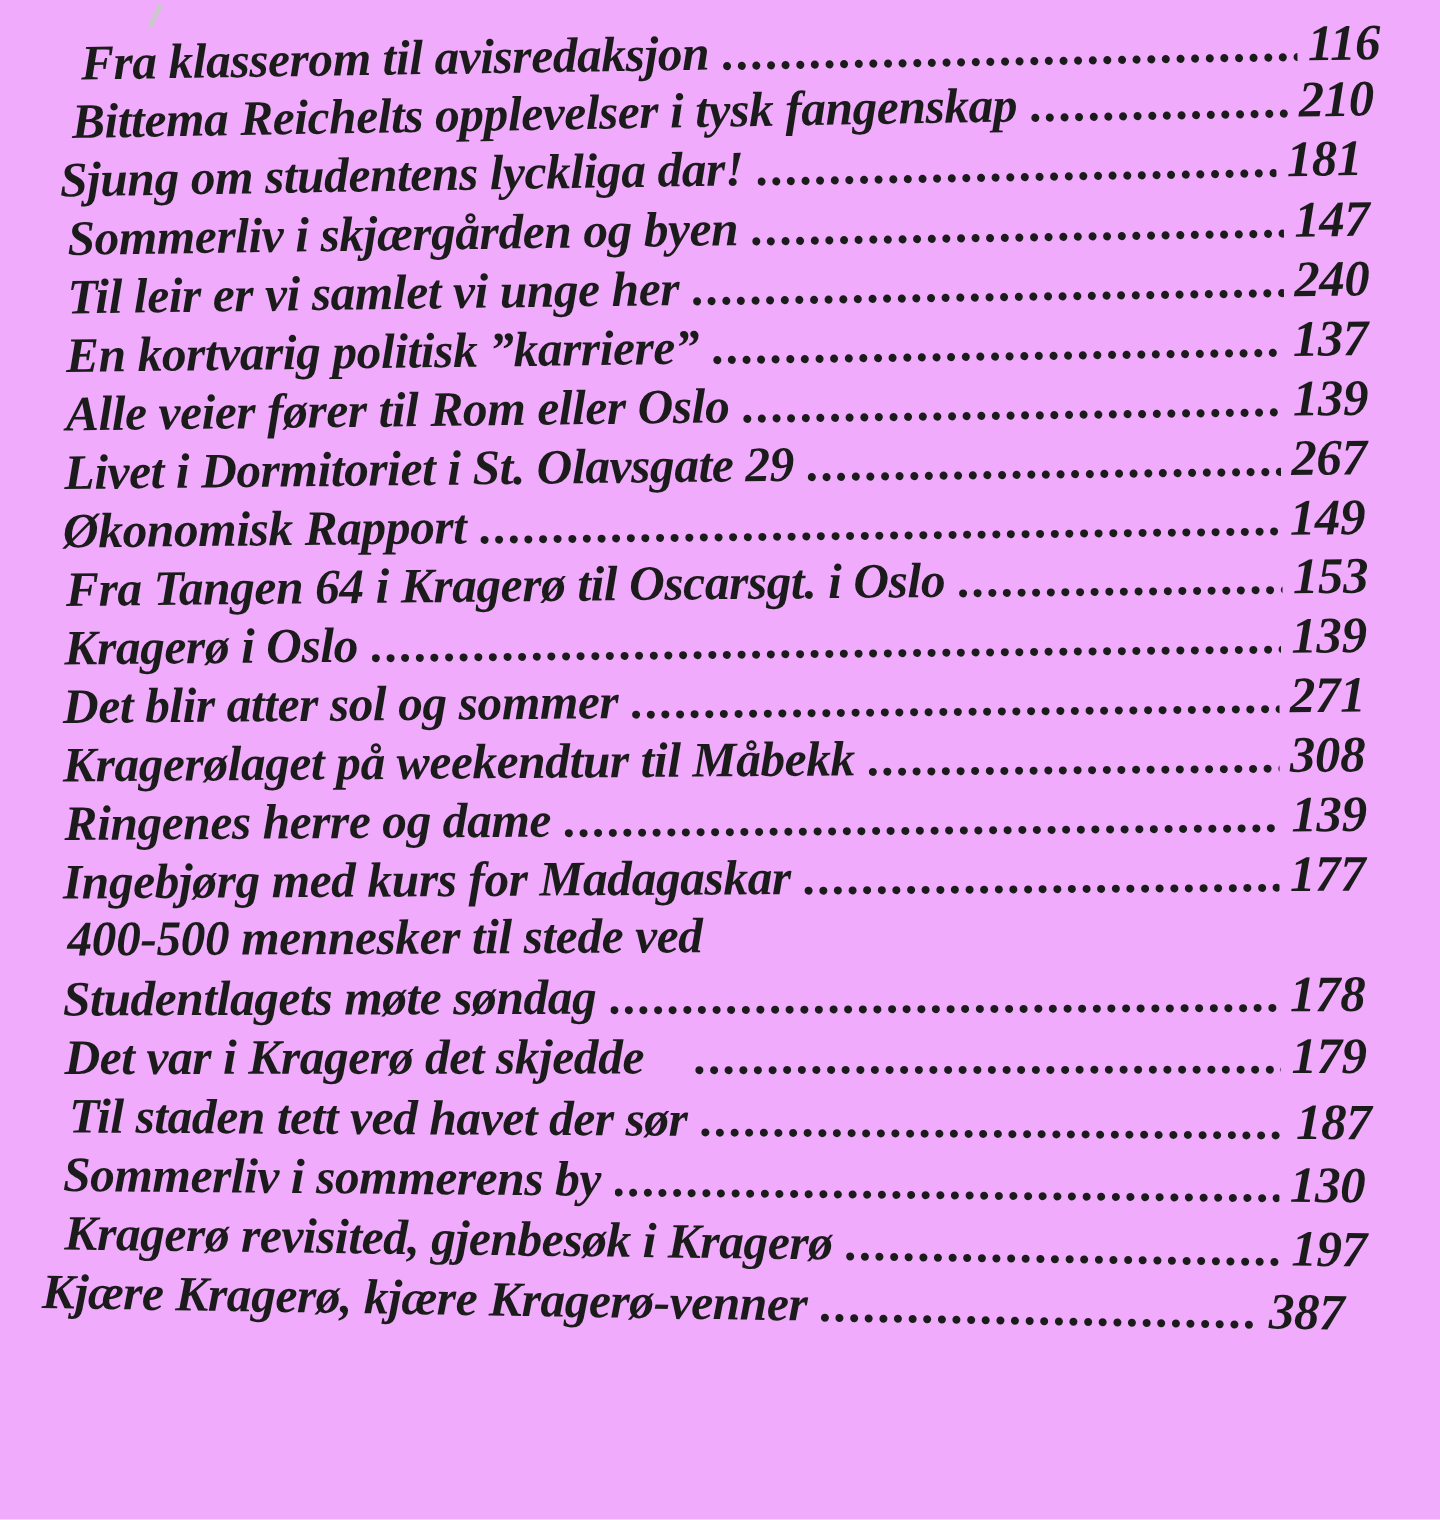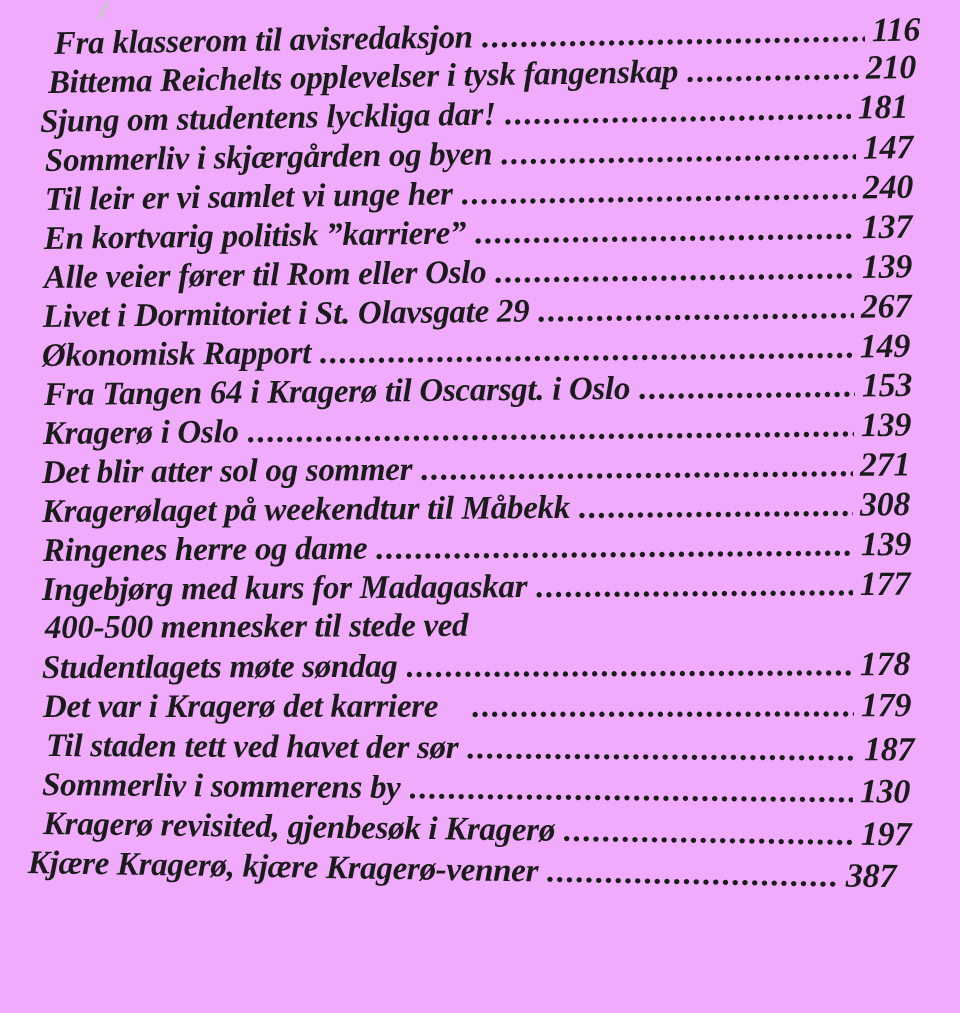--- a/index.html
+++ b/index.html
@@ -171,21 +171,21 @@
     <span class="pnum"></span>
   </li>
 
   <li class="toc-line" style="--rot: -0.2deg; --indent: -2px;">
     <span class="title">Studentlagets møte søndag</span>
     <span class="leader" aria-hidden="true">..............................................................................................................</span>
     <span class="pnum">178</span>
   </li>
 
   <li class="toc-line" style="--rot: -0.05deg; --indent: -1px;">
-    <span class="title">Det var i Kragerø det karriere</span>
+    <span class="title">Det var i Kragerø det skjedde</span>
     <span class="leader" aria-hidden="true" style="margin-left: 34px;">..............................................................................................................</span>
     <span class="pnum">179</span>
   </li>
 
   <li class="toc-line" style="--rot: 0.3deg; --indent: 2px;">
     <span class="title">Til staden tett ved havet der sør</span>
     <span class="leader" aria-hidden="true">..............................................................................................................</span>
     <span class="pnum">187</span>
   </li>
 

